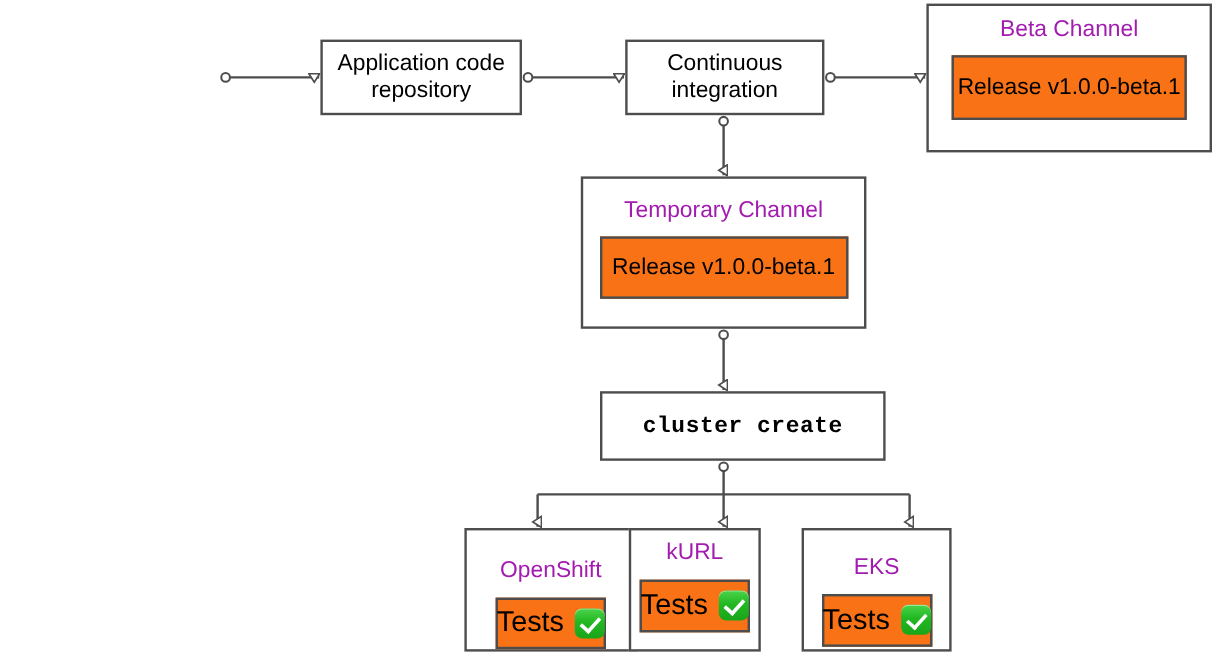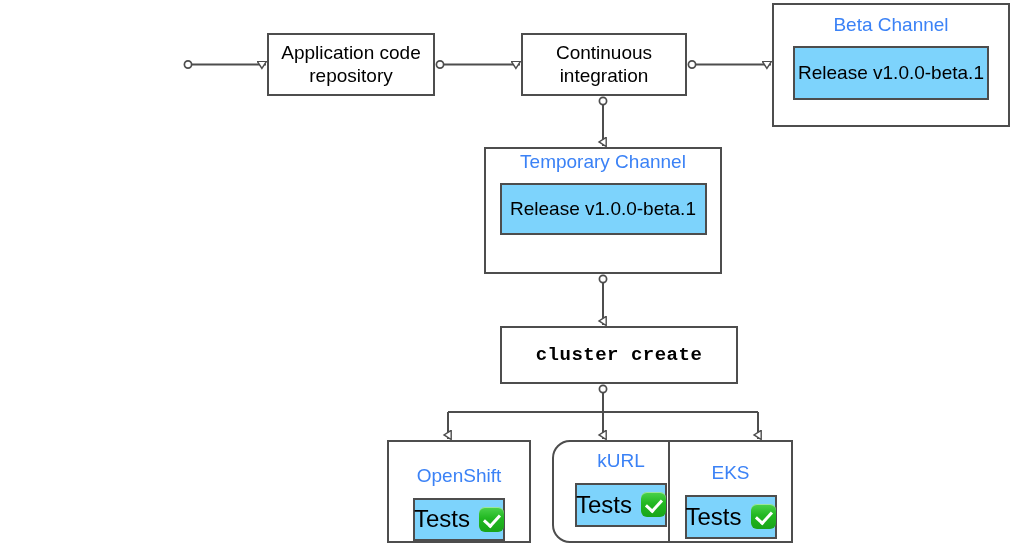--- a/index.html
+++ b/index.html
@@ -50,30 +50,30 @@
   .container {
     position: absolute;
     box-sizing: border-box;
     border: 2px solid #4d4d4d;
     background: #ffffff;
     display: flex;
     flex-direction: column;
     align-items: center;
   }
   .container > .ctitle {
-    color: #3b82f6;
+    color: #a21caf;
     font-size: 19px;
     line-height: 1.15;
     text-align: center;
     width: 100%;
   }
   .inner {
     box-sizing: border-box;
     border: 2px solid #4d4d4d;
-    background: #7dd3fc;
+    background: #f97316;
     display: flex;
     align-items: center;
     justify-content: center;
     color: #000000;
     font-size: 19px;
     text-align: center;
   }
 
   
   #node-tag          { left: 6px;   top: 40px;  width: 177px; height: 49px; }
@@ -83,25 +83,25 @@
   #node-cluster .label {
     font-family: "Liberation Mono", "DejaVu Sans Mono", monospace;
     font-weight: bold;
     font-size: 19px;
     letter-spacing: 0.5px;
   }
 
   #grp-beta          { left: 772px; top: 3px;   width: 238px; height: 124px;  padding-top: 9px; }
   #grp-beta .inner   { width: 196px; height: 54px; margin-top: 10px; }
 
-  #grp-temp          { left: 484px; top: 147px; width: 238px; height: 127px;  padding-top: 2px; }
+  #grp-temp          { left: 484px; top: 147px; width: 238px; height: 127px;  padding-top: 16px; }
   #grp-temp .inner   { width: 207px; height: 52px; margin-top: 10px; }
 
   #grp-openshift     { left: 387px; top: 440px; width: 144px; height: 103px; padding-top: 23px; }
-  #grp-kurl          { left: 552px; top: 440px; width: 138px; height: 103px; padding-top: 8px; border-radius: 18px; }
+  #grp-kurl          { left: 524px; top: 440px; width: 110px; height: 103px; padding-top: 8px; }
   #grp-eks           { left: 668px; top: 440px; width: 125px; height: 103px; padding-top: 20px; }
   .platform .inner {
     width: 92px;
     height: 44px;
     margin-top: 11px;
     gap: 9px;
     padding: 0 6px;
   }
 
   

